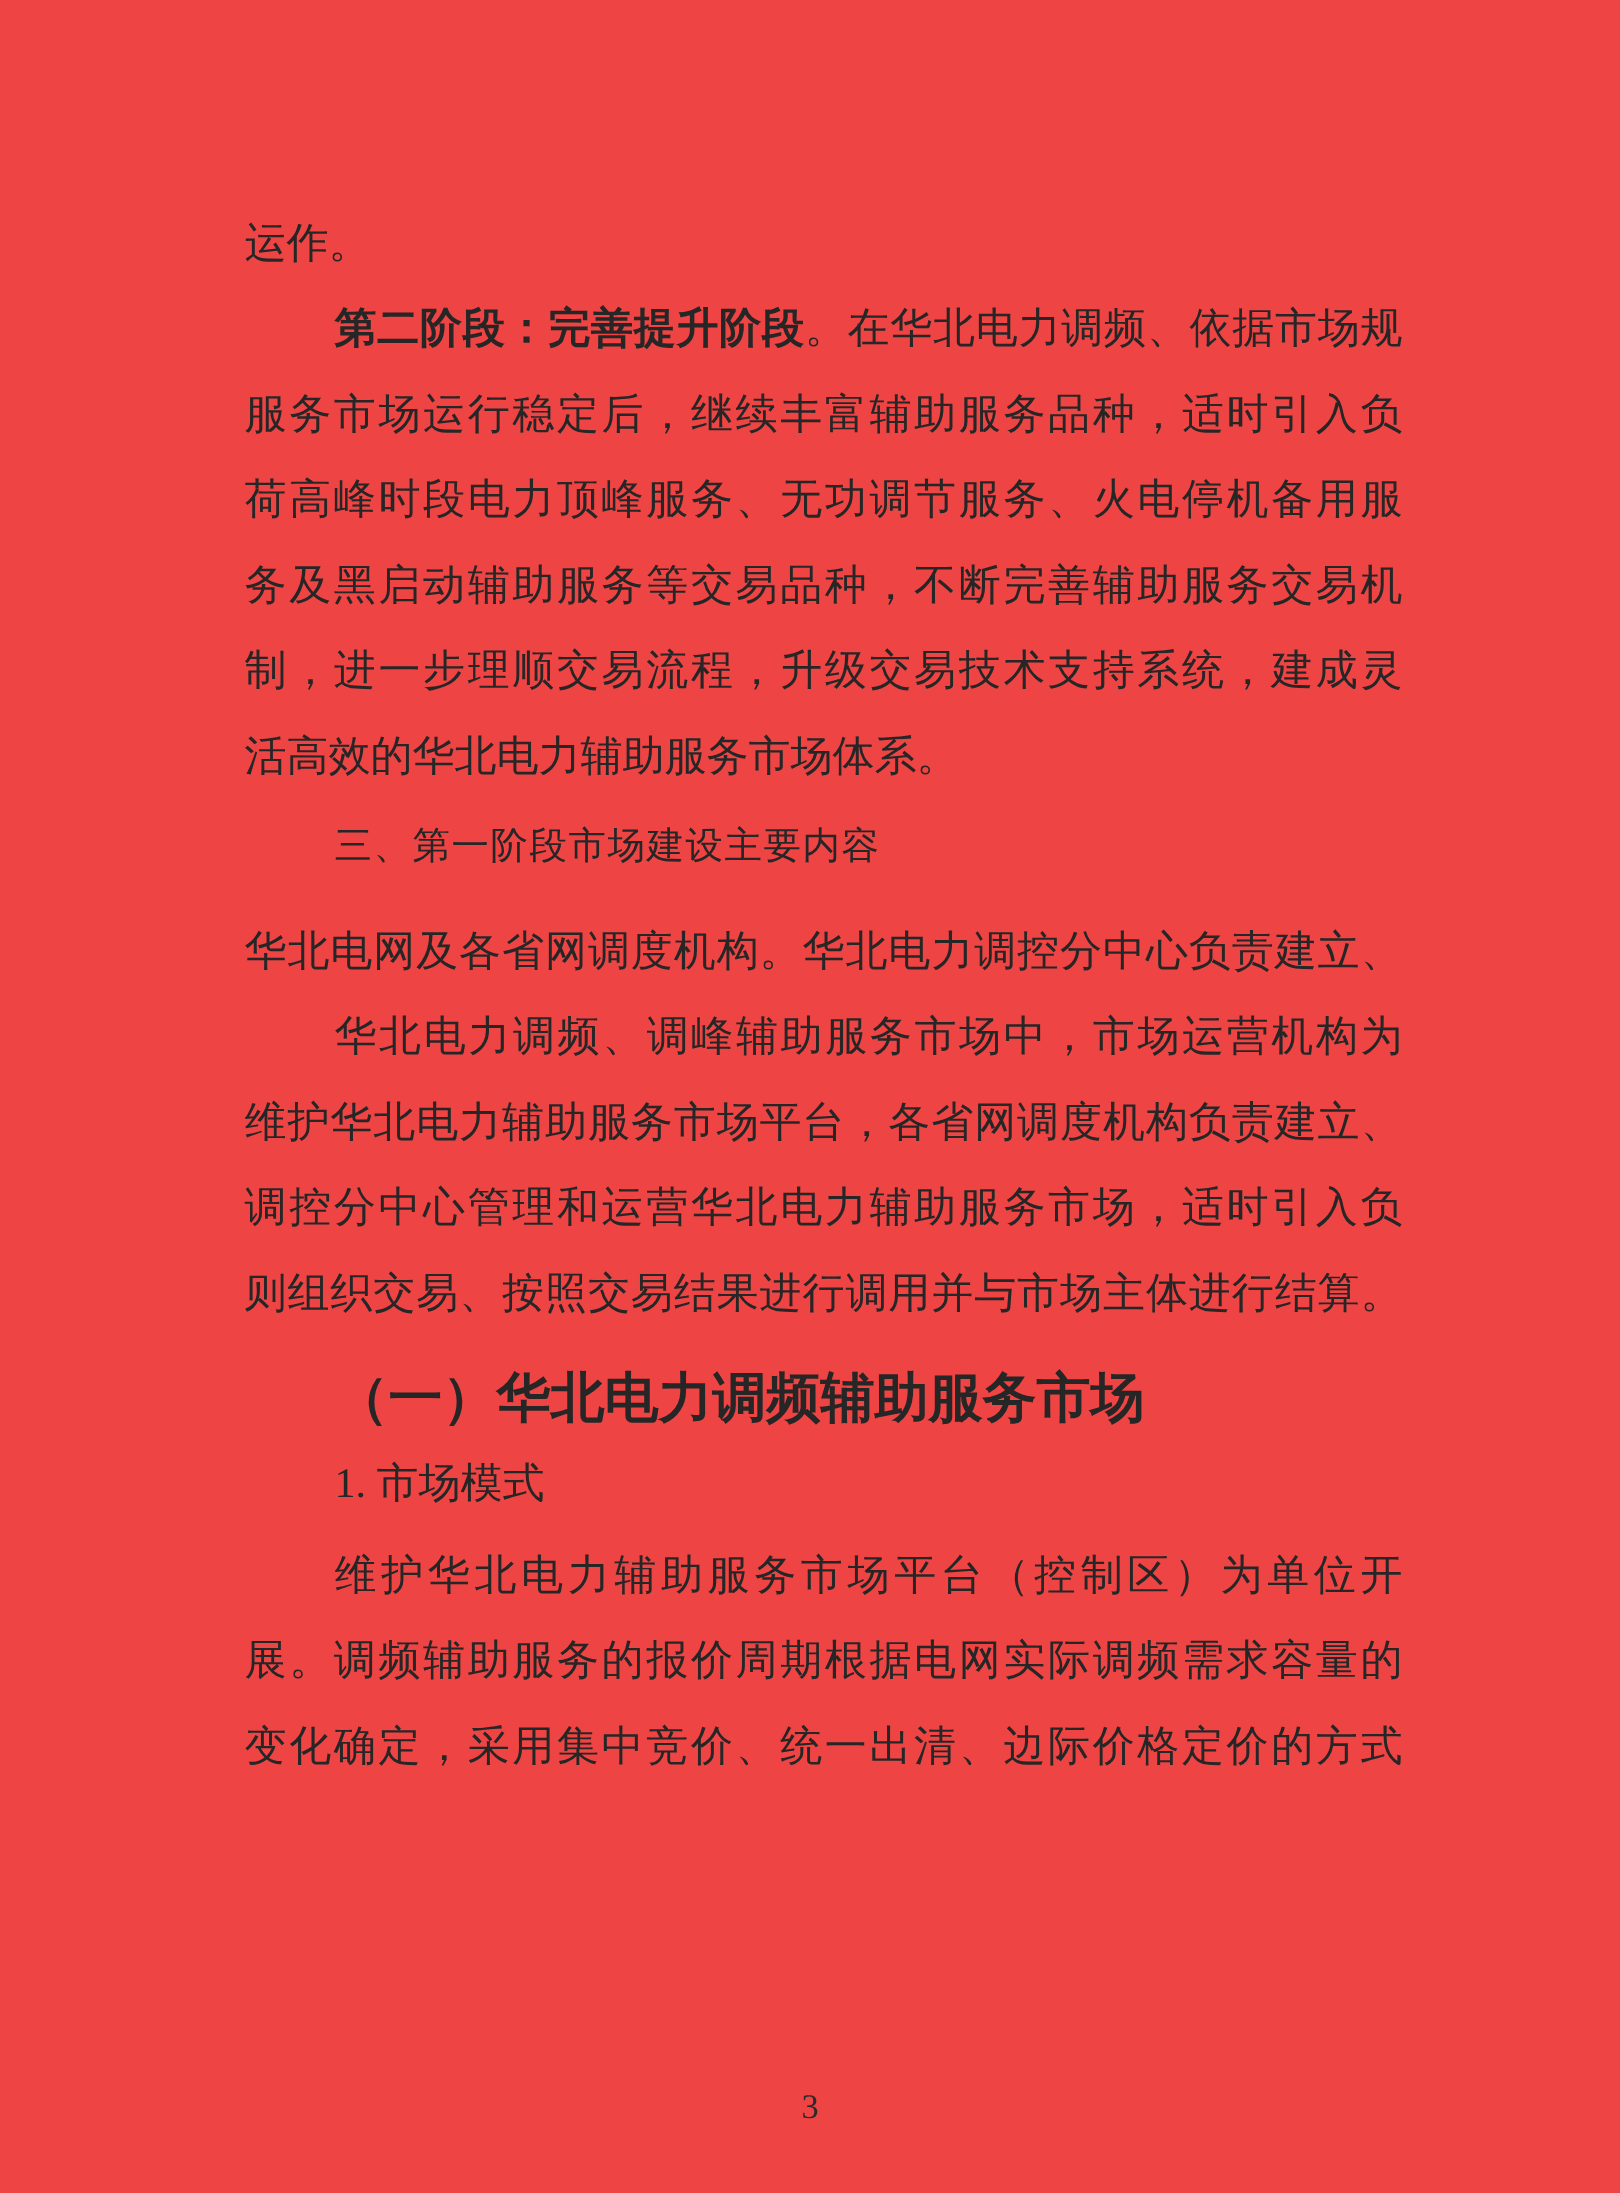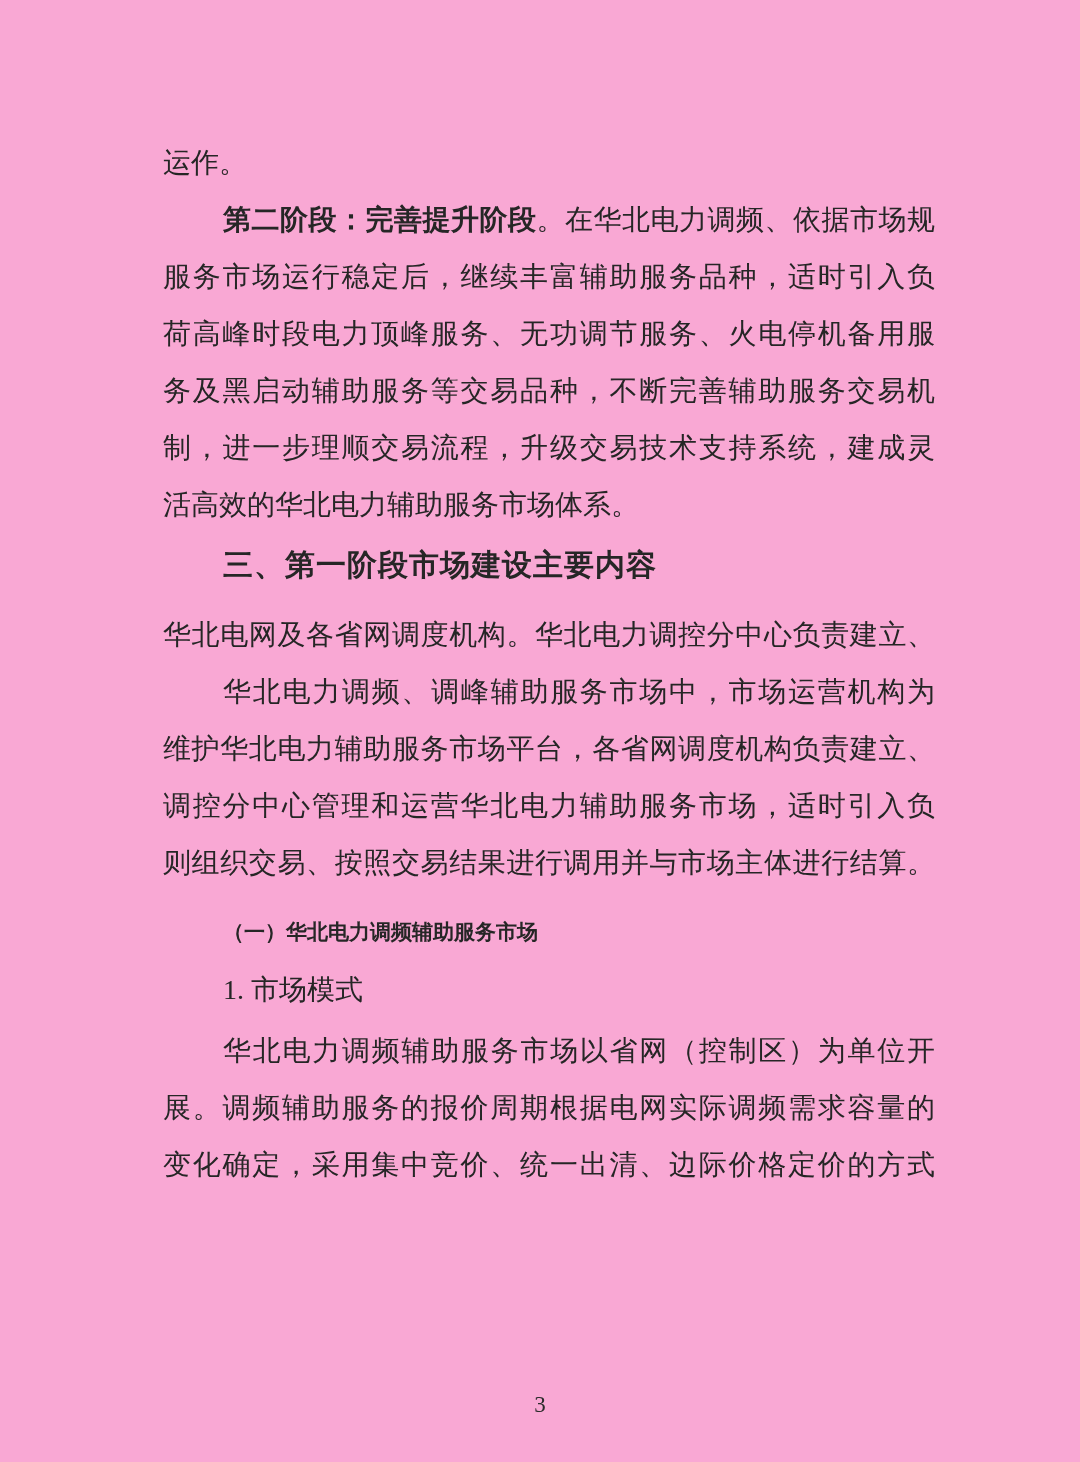--- a/index.html
+++ b/index.html
@@ -4,21 +4,21 @@
 <style>
   html, body {
     margin: 0;
     padding: 0;
     background: #ffffff;
   }
   .page {
     position: relative;
     width: 1080px;
     height: 1462px;
-    background: #f9a8d4;
+    background: #ef4444;
     overflow: hidden;
     font-family: "Liberation Serif", serif;
     color: #262626;
   }
   .doc-body {
     position: absolute;
     left: 163px;
     top: 134px;
     width: 772px;
   }
@@ -36,29 +36,29 @@
     text-justify: inter-ideograph;
   }
   .indent {
     text-indent: 60px;
   }
   .bold {
     font-weight: 700;
   }
   .h-section {
     font-family: "Liberation Sans", sans-serif;
-    font-weight: 700;
-    font-size: 30px;
+    font-weight: 400;
+    font-size: 25px;
     margin-top: 3px;
     margin-bottom: 13px;
     letter-spacing: 1px;
   }
   .h-sub {
     font-weight: 700;
-    font-size: 21px;
+    font-size: 36px;
     margin-top: 13px;
   }
   .para-gap {
     margin-top: 4px;
   }
   .page-number {
     position: absolute;
     top: 1390px;
     left: 0;
     width: 100%;
@@ -90,20 +90,20 @@
     <div class="line fill">华北电网及各省网调度机构。华北电力调控分中心负责建立、</div>
     <div class="line indent fill">华北电力调频、调峰辅助服务市场中，市场运营机构为</div>
     <div class="line fill">维护华北电力辅助服务市场平台，各省网调度机构负责建立、</div>
     <div class="line fill">调控分中心管理和运营华北电力辅助服务市场，适时引入负</div>
     <div class="line fill">则组织交易、按照交易结果进行调用并与市场主体进行结算。</div>
 
     <div class="line h-sub indent">（一）华北电力调频辅助服务市场</div>
 
     <div class="line indent">1. 市场模式</div>
 
-    <div class="line indent fill para-gap">华北电力调频辅助服务市场以省网（控制区）为单位开</div>
+    <div class="line indent fill para-gap">维护华北电力辅助服务市场平台（控制区）为单位开</div>
     <div class="line fill">展。调频辅助服务的报价周期根据电网实际调频需求容量的</div>
     <div class="line fill">变化确定，采用集中竞价、统一出清、边际价格定价的方式</div>
 
   </div>
 
   <div class="page-number">3</div>
 </div>
 
 </body></html>

